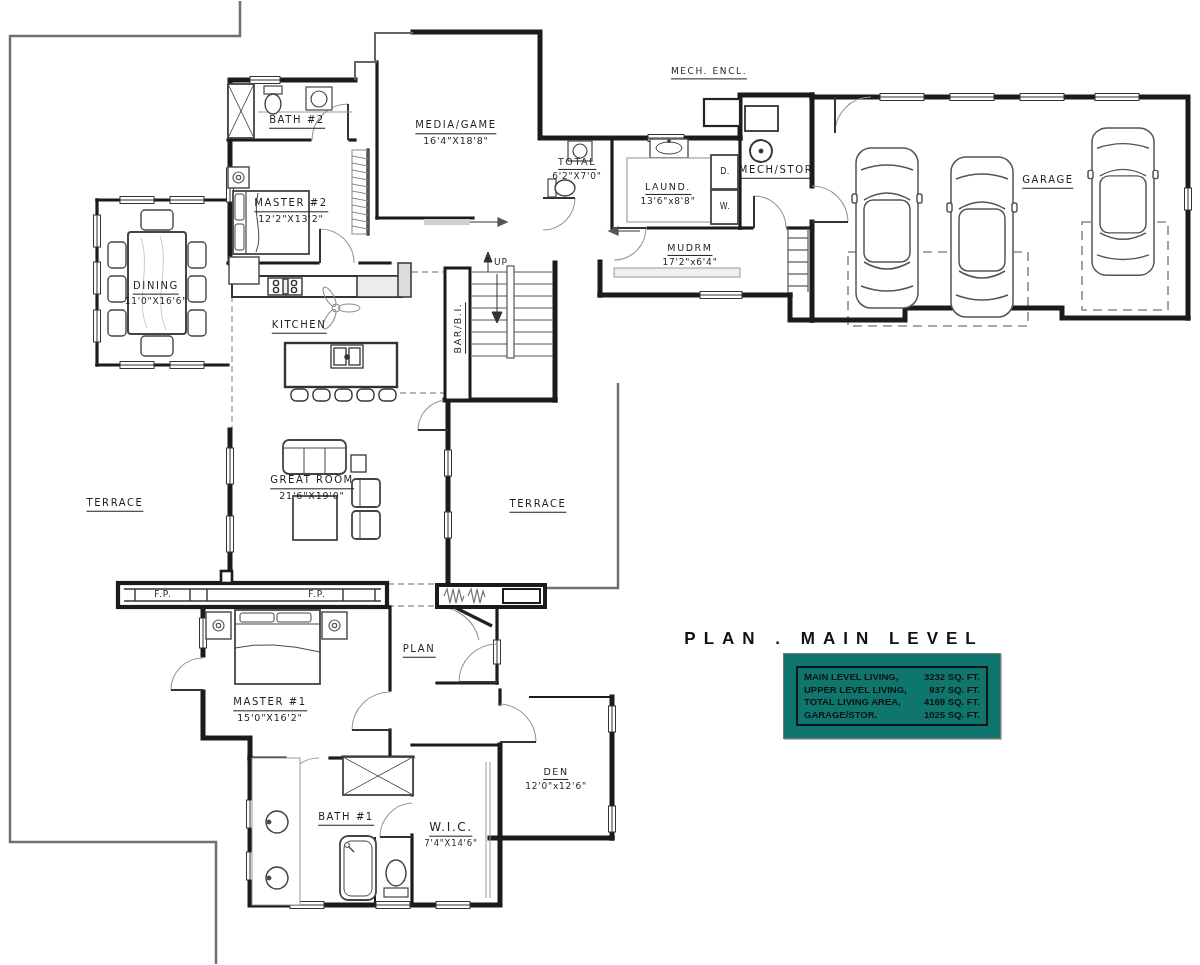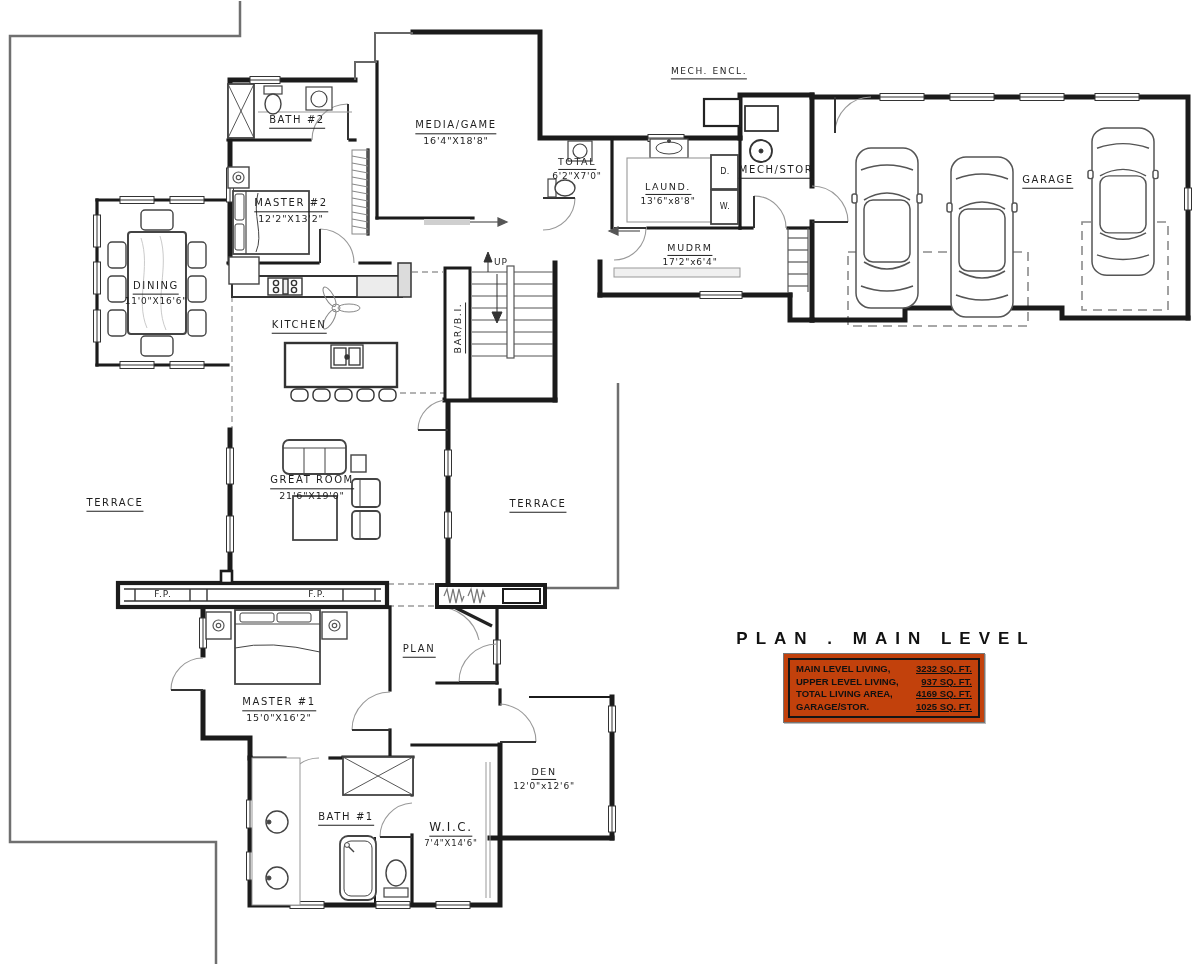--- a/index.html
+++ b/index.html
@@ -6,31 +6,31 @@
   #plan{position:relative;width:1200px;height:965px;background:#fff;overflow:hidden;
         font-family:"DejaVu Sans",sans-serif;color:#1f1f1f;}
   #plan svg{position:absolute;left:0;top:0;}
   .lbl{position:absolute;transform:translate(-50%,-50%);display:flex;flex-direction:column;
        align-items:center;white-space:nowrap;line-height:1.25;}
   .room-name{font-size:10px;letter-spacing:1.6px;border-bottom:1px solid #1f1f1f;padding-bottom:1px;}
   .room-dims{font-size:9.5px;letter-spacing:0.8px;margin-top:1px;}
   .small-note{font-size:9px;letter-spacing:1px;}
   .tiny-note{font-size:8px;letter-spacing:0.5px;}
   .vert{transform:translate(-50%,-50%) rotate(-90deg);}
-  #plan-title{position:absolute;left:886px;top:639px;transform:translate(-50%,-50%);
+  #plan-title{position:absolute;left:834px;top:639px;transform:translate(-50%,-50%);
       font-family:"Liberation Sans",sans-serif;font-weight:bold;font-size:17px;
       letter-spacing:8px;color:#111;white-space:nowrap;}
-  #area-table{position:absolute;left:783px;top:653px;width:192px;background:#c2410c;
-      border:1px solid #777;padding:4px;box-shadow:1px 1px 0 #bbb;}
+  #area-table{position:absolute;left:783px;top:653px;width:192px;background:#0f766e;
+      border:1px solid #777;padding:12px;box-shadow:1px 1px 0 #bbb;}
   #area-table .inner{border:2px solid #151515;padding:3px 6px;}
   .trow{display:flex;justify-content:space-between;
       font-family:"Liberation Sans",sans-serif;font-weight:bold;font-size:9.5px;
       line-height:12.5px;color:#111;}
   .trow .tl{text-align:left;}
-  .trow .tv{text-align:right;text-decoration:underline;}
+  .trow .tv{text-align:right;}
 </style>
 </head>
 <body>
 
 <div id="plan">
 
 <svg width="1200" height="965" viewBox="0 0 1200 965">
   <defs>
     <g id="car-shape" stroke="#555" stroke-width="1.5" fill="#fff">
       <rect x="0" y="0" width="62" height="160" rx="15"></rect>
@@ -495,25 +495,25 @@
 <div class="lbl" style="left:312px;top:488px">
   <span class="room-name">GREAT ROOM</span>
   <span class="room-dims">21'6"X19'0"</span>
     </div>
 <div class="lbl" style="left:538px;top:505px">
   <span class="room-name">TERRACE</span>
     </div>
 <div class="lbl" style="left:419px;top:650px">
   <span class="room-name">PLAN</span>
     </div>
-<div class="lbl" style="left:279px;top:710px">
+<div class="lbl" style="left:270px;top:710px">
   <span class="room-name">MASTER #1</span>
   <span class="room-dims">15'0"X16'2"</span>
     </div>
-<div class="lbl" style="left:544px;top:779px">
+<div class="lbl" style="left:556px;top:779px">
   <span class="room-name" style="font-size:9.5px">DEN</span>
   <span class="room-dims" style="font-size:9px">12'0"x12'6"</span>
     </div>
 <div class="lbl" style="left:346px;top:818px">
   <span class="room-name">BATH #1</span>
     </div>
 <div class="lbl" style="left:451px;top:834px">
   <span class="room-name" style="font-size:12px">W.I.C.</span>
   <span class="room-dims" style="font-size:8.5px">7'4"X14'6"</span>
     </div>

